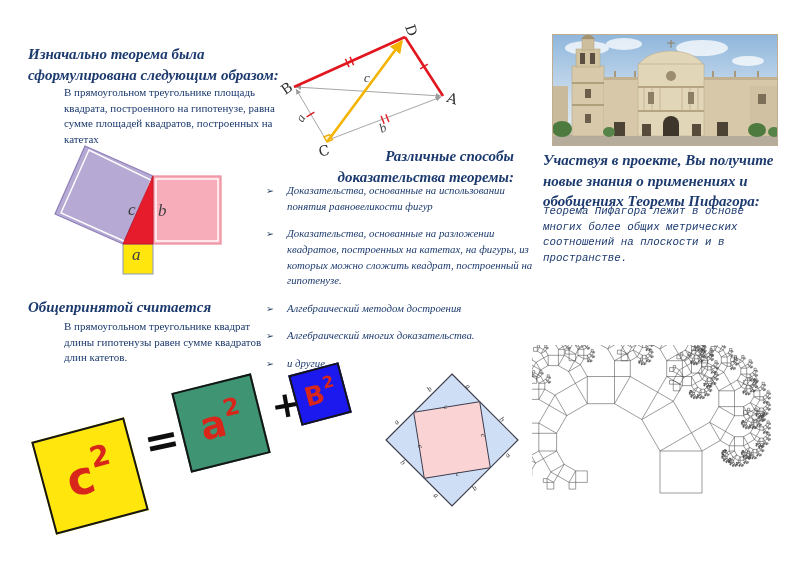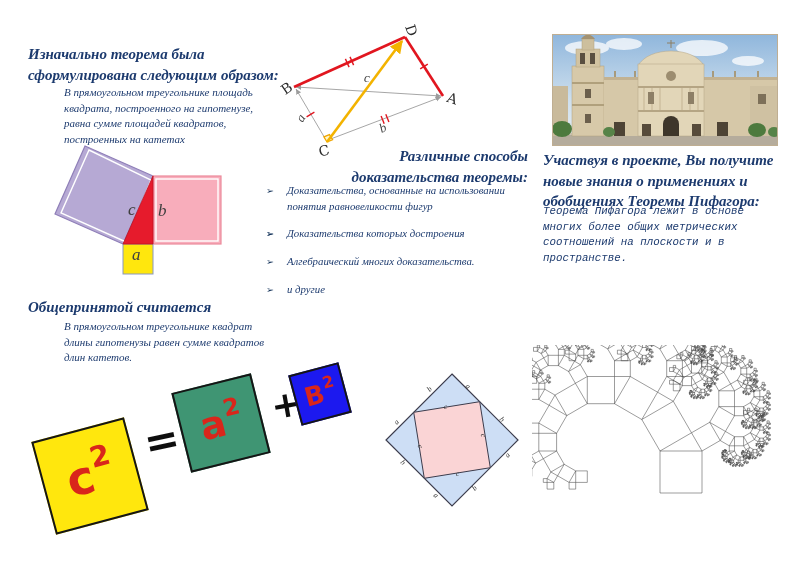--- a/index.html
+++ b/index.html
@@ -1,20 +1,20 @@
 <!DOCTYPE html>
 <html lang="ru"><head>
 <meta charset="utf-8">
 <style>
   html,body{margin:0;padding:0;background:#ffffff;}
   .page{position:relative;width:800px;height:566px;background:#fff;overflow:hidden;
         font-family:"Liberation Serif",serif;color:#1c3a6e;}
   .abs{position:absolute;}
   .bh{font-weight:bold;font-style:italic;font-size:15px;line-height:1.38;}
-  .quote{font-style:italic;font-size:11px;line-height:1.42;}
+  .quote{font-size:11px;line-height:1.42;}
   .body-it{font-style:italic;font-size:10.8px;line-height:1.45;}
   .right-al{text-align:right;}
 
   
   .blist{list-style:none;margin:0;padding:0;}
   .blist li{position:relative;padding-left:21px;margin:0 0 12px 0;}
   .bmark{position:absolute;left:0;top:1px;font-family:"DejaVu Sans",sans-serif;
          font-style:normal;font-size:9.5px;color:#17365d;}
 
   
@@ -102,26 +102,26 @@
     </g>
     <text class="dpt" x="2" y="73" font-size="14" transform="rotate(-35 7 69)">B</text>
     <text class="dpt" x="167" y="83" font-size="14" transform="rotate(18 171 79)">A</text>
     <text class="dpt" x="39" y="136" font-size="14" transform="rotate(-14 43 132)">C</text>
     <text class="dpt" x="126" y="13" font-size="14" transform="rotate(72 130 9)">D</text>
     <text class="dlbl" x="18" y="101" font-size="13" transform="rotate(-58 22 98)">a</text>
     <text class="dlbl" x="100" y="112" font-size="13" transform="rotate(-24 103 109)">b</text>
     <text class="dlbl" x="84" y="62" font-size="13" transform="rotate(4 86 60)">c</text>
   </svg>
 
-  <div class="abs bh right-al" style="left:293px;top:146px;width:235px;">Различные способы доказательства теоремы:</div>
+  <div class="abs bh right-al" style="left:279px;top:146px;width:235px;">Различные способы доказательства теоремы:</div>
 
   <ul class="abs blist body-it" style="left:266px;top:183px;width:268px;">
     <li><span class="bmark">➢</span><span>Доказательства, основанные на использовании понятия равновеликости фигур</span></li>
-    <li><span class="bmark">➢</span></li>
-    <li><span class="bmark">➢</span><span>Доказательства которых достроения</span></li>
+    <li><span class="bmark">➢</span><span>Доказательства, основанные на разложении квадратов, построенных на катетах, на фигуры, из которых можно сложить квадрат, построенный на гипотенузе.</span></li>
+    <li><span class="bmark">➢</span><span>Алгебраический методом достроения</span></li>
     <li><span class="bmark">➢</span><span>Алгебраический многих доказательства.</span></li>
     <li><span class="bmark">➢</span><span>и другие</span></li>
   </ul>
 
   <svg class="abs" style="left:382px;top:358px;" width="142" height="162" viewBox="0 0 142 162">
     <polygon points="70,16 136,82 70,148 4,82" fill="#cddef5" stroke="#3c3c4c" stroke-width="1.2"></polygon>
     <polygon points="97.7,43.7 108.3,109.7 42.3,120.3 31.7,54.3" fill="#fad4d5" stroke="#3c3c4c" stroke-width="1"></polygon>
     <text class="tiny" x="84" y="30" transform="rotate(45 85 28)">a</text>
     <text class="tiny" x="118" y="63" transform="rotate(45 119 61)">b</text>
     <text class="tiny" x="124" y="100" transform="rotate(-45 125 98)">a</text>

